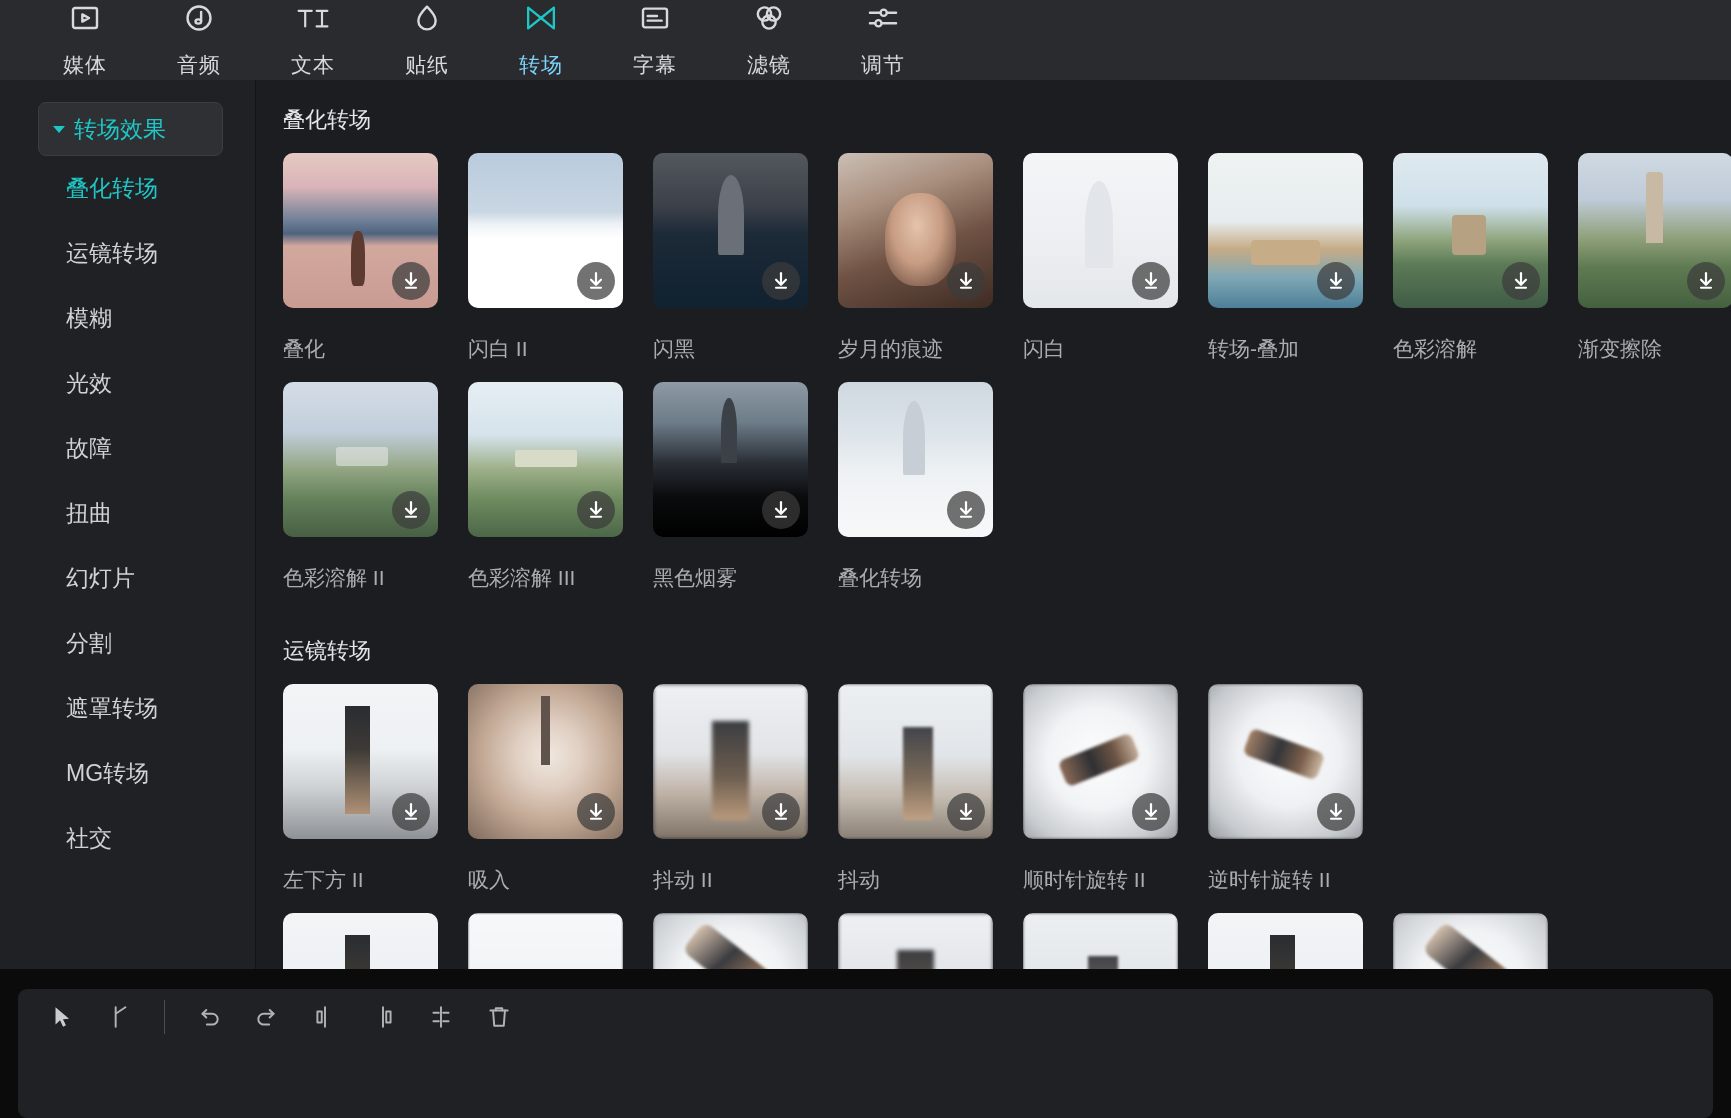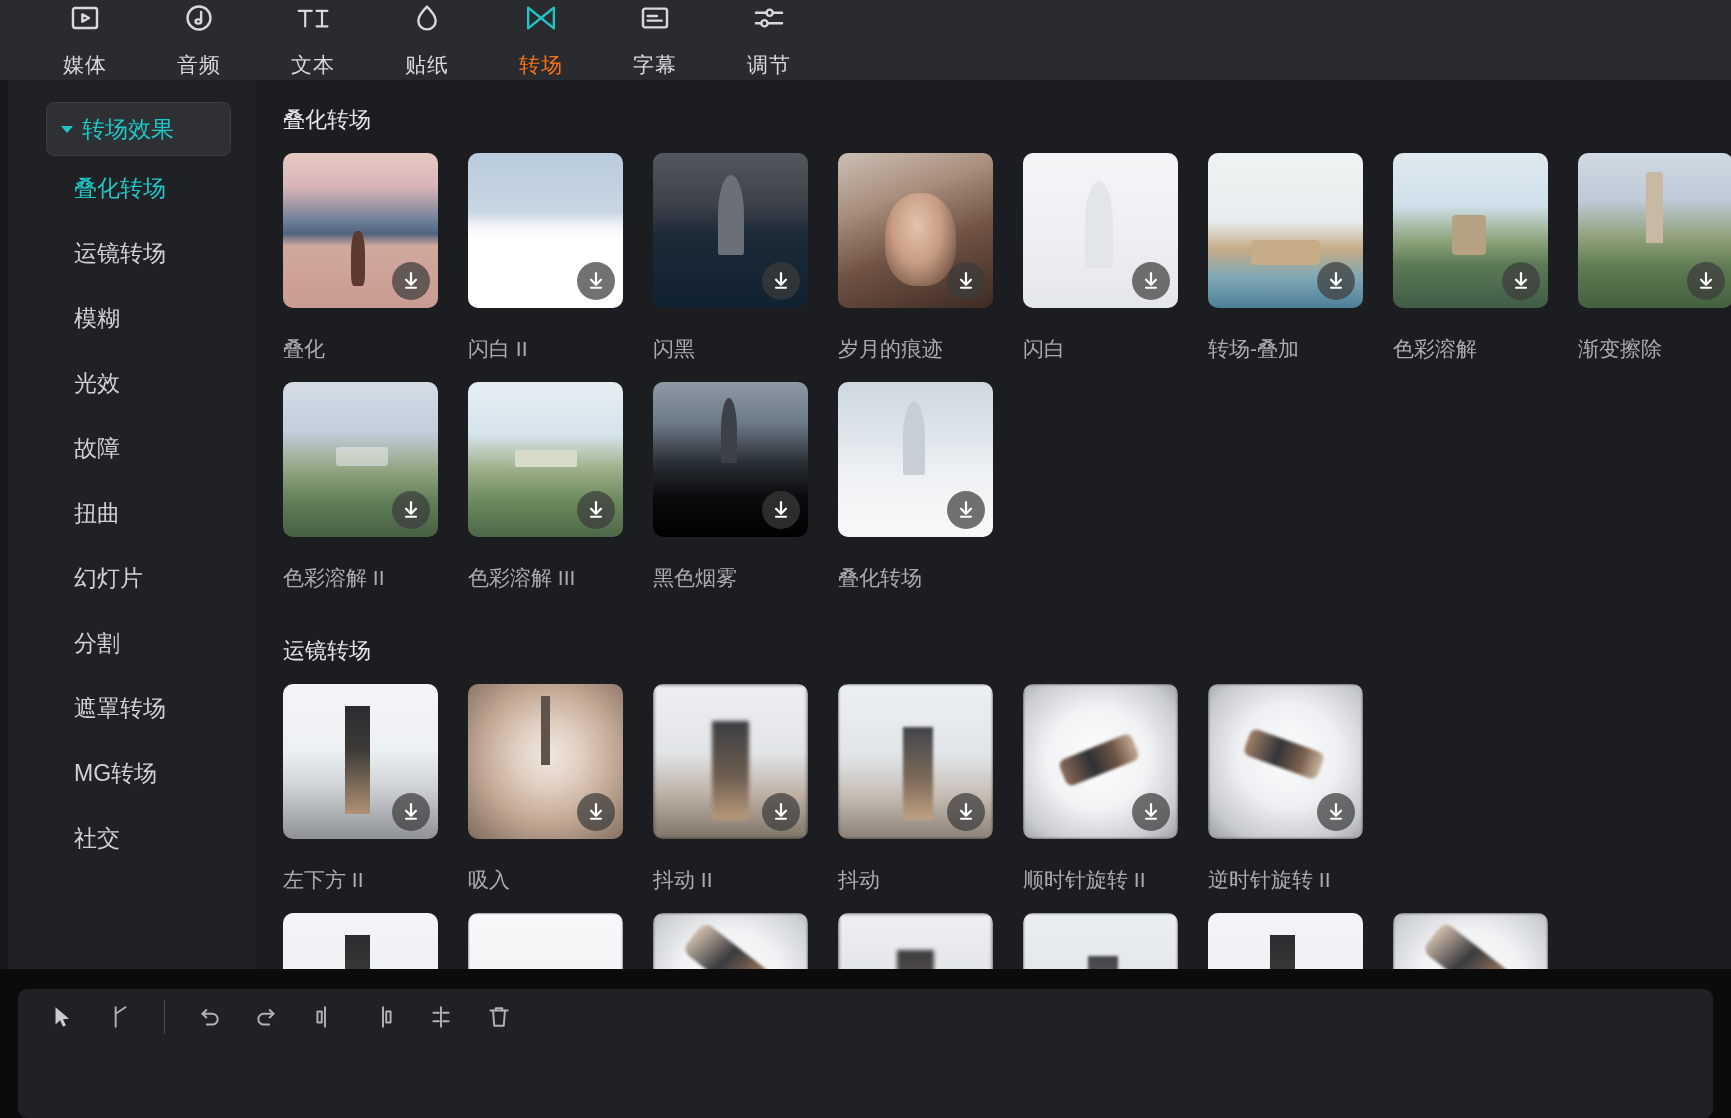--- a/index.html
+++ b/index.html
@@ -27,26 +27,26 @@
   .tool {
     width: 114px; height: 80px;
     display: flex; flex-direction: column;
     align-items: center; justify-content: center;
     gap: 16px;
     cursor: pointer;
     color: #d7dadd;
   }
   .tool .glyph { height: 34px; display:flex; align-items:center; justify-content:center; }
   .tool .tlabel { font-size: 21px; letter-spacing: 1px; }
-  .tool.active { color: #f97316; }
+  .tool.active { color: #7dd3fc; }
   .tool.active svg * { stroke: #1fc6c6 !important; }
 
   
   #leftnav {
-    position: absolute; left: 8px; top: 80px;
+    position: absolute; left: 0; top: 80px;
     width: 256px; height: 889px;
     background: #202124;
     border-right: 1px solid #131416;
     padding-top: 22px;
   }
   .nav-root {
     margin: 0 32px 0 38px;
     height: 54px;
     border-radius: 8px;
     background: #2e3034;
@@ -260,20 +260,30 @@
         <span class="glyph">
           <svg width="32" height="32" viewBox="0 0 24 24">
             <rect x="3" y="5" width="18" height="14" rx="1.5" fill="none" stroke="currentColor" stroke-width="1.8" stroke-linecap="round" stroke-linejoin="round"></rect>
             <path d="M6.5 10.5 H13.5 M6.5 14 H17" fill="none" stroke="currentColor" stroke-width="1.8" stroke-linecap="round" stroke-linejoin="round"></path>
           </svg>
         </span>
         <span class="tlabel">字幕</span>
       </div>
       <div class="tool">
         <span class="glyph">
+          <svg width="32" height="32" viewBox="0 0 24 24">
+            <circle cx="8.6" cy="9" r="5" fill="none" stroke="currentColor" stroke-width="1.8" stroke-linecap="round" stroke-linejoin="round"></circle>
+            <circle cx="15.4" cy="9" r="5" fill="none" stroke="currentColor" stroke-width="1.8" stroke-linecap="round" stroke-linejoin="round"></circle>
+            <circle cx="12" cy="15" r="5" fill="none" stroke="currentColor" stroke-width="1.8" stroke-linecap="round" stroke-linejoin="round"></circle>
+          </svg>
+        </span>
+        <span class="tlabel">滤镜</span>
+      </div>
+      <div class="tool">
+        <span class="glyph">
           <svg width="34" height="32" viewBox="0 0 26 24">
             <path d="M3 8 H11 M16 8 H23" fill="none" stroke="currentColor" stroke-width="1.8" stroke-linecap="round" stroke-linejoin="round"></path>
             <circle cx="13.5" cy="8" r="2.4" fill="none" stroke="currentColor" stroke-width="1.8" stroke-linecap="round" stroke-linejoin="round"></circle>
             <path d="M3 16 H7 M12 16 H23" fill="none" stroke="currentColor" stroke-width="1.8" stroke-linecap="round" stroke-linejoin="round"></path>
             <circle cx="9.5" cy="16" r="2.4" fill="none" stroke="currentColor" stroke-width="1.8" stroke-linecap="round" stroke-linejoin="round"></circle>
           </svg>
         </span>
         <span class="tlabel">调节</span>
       </div>
     </div>

